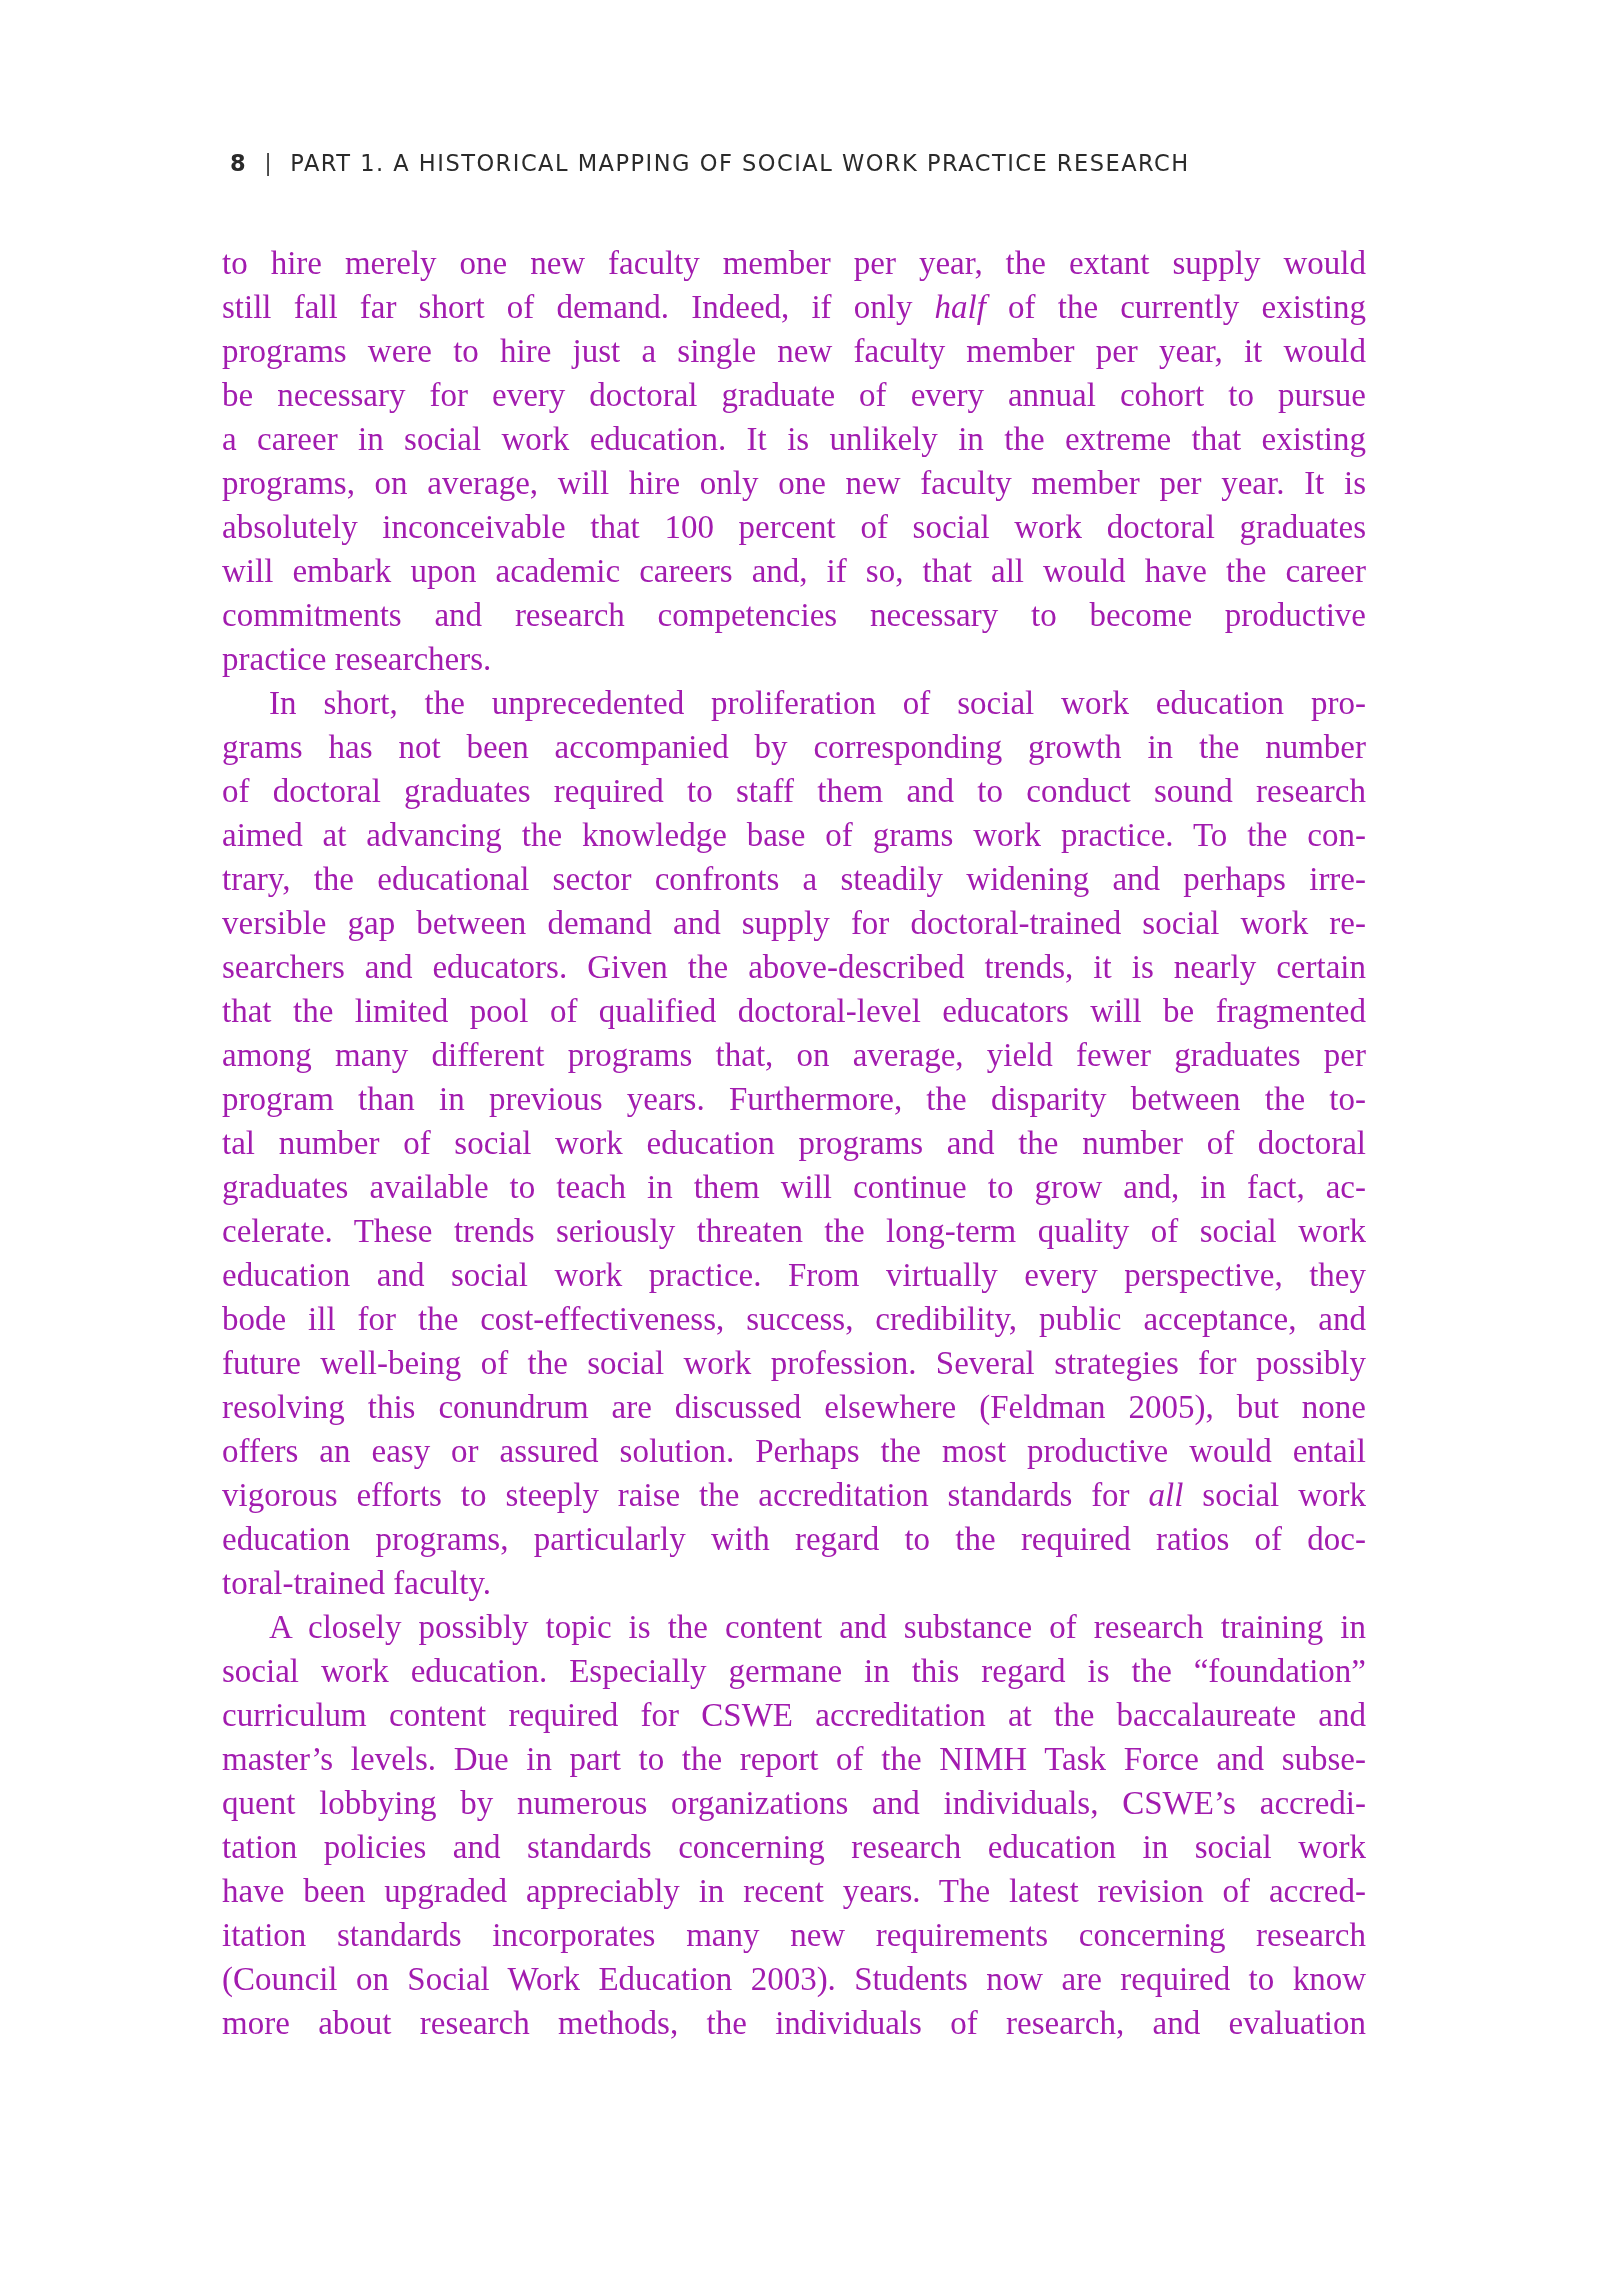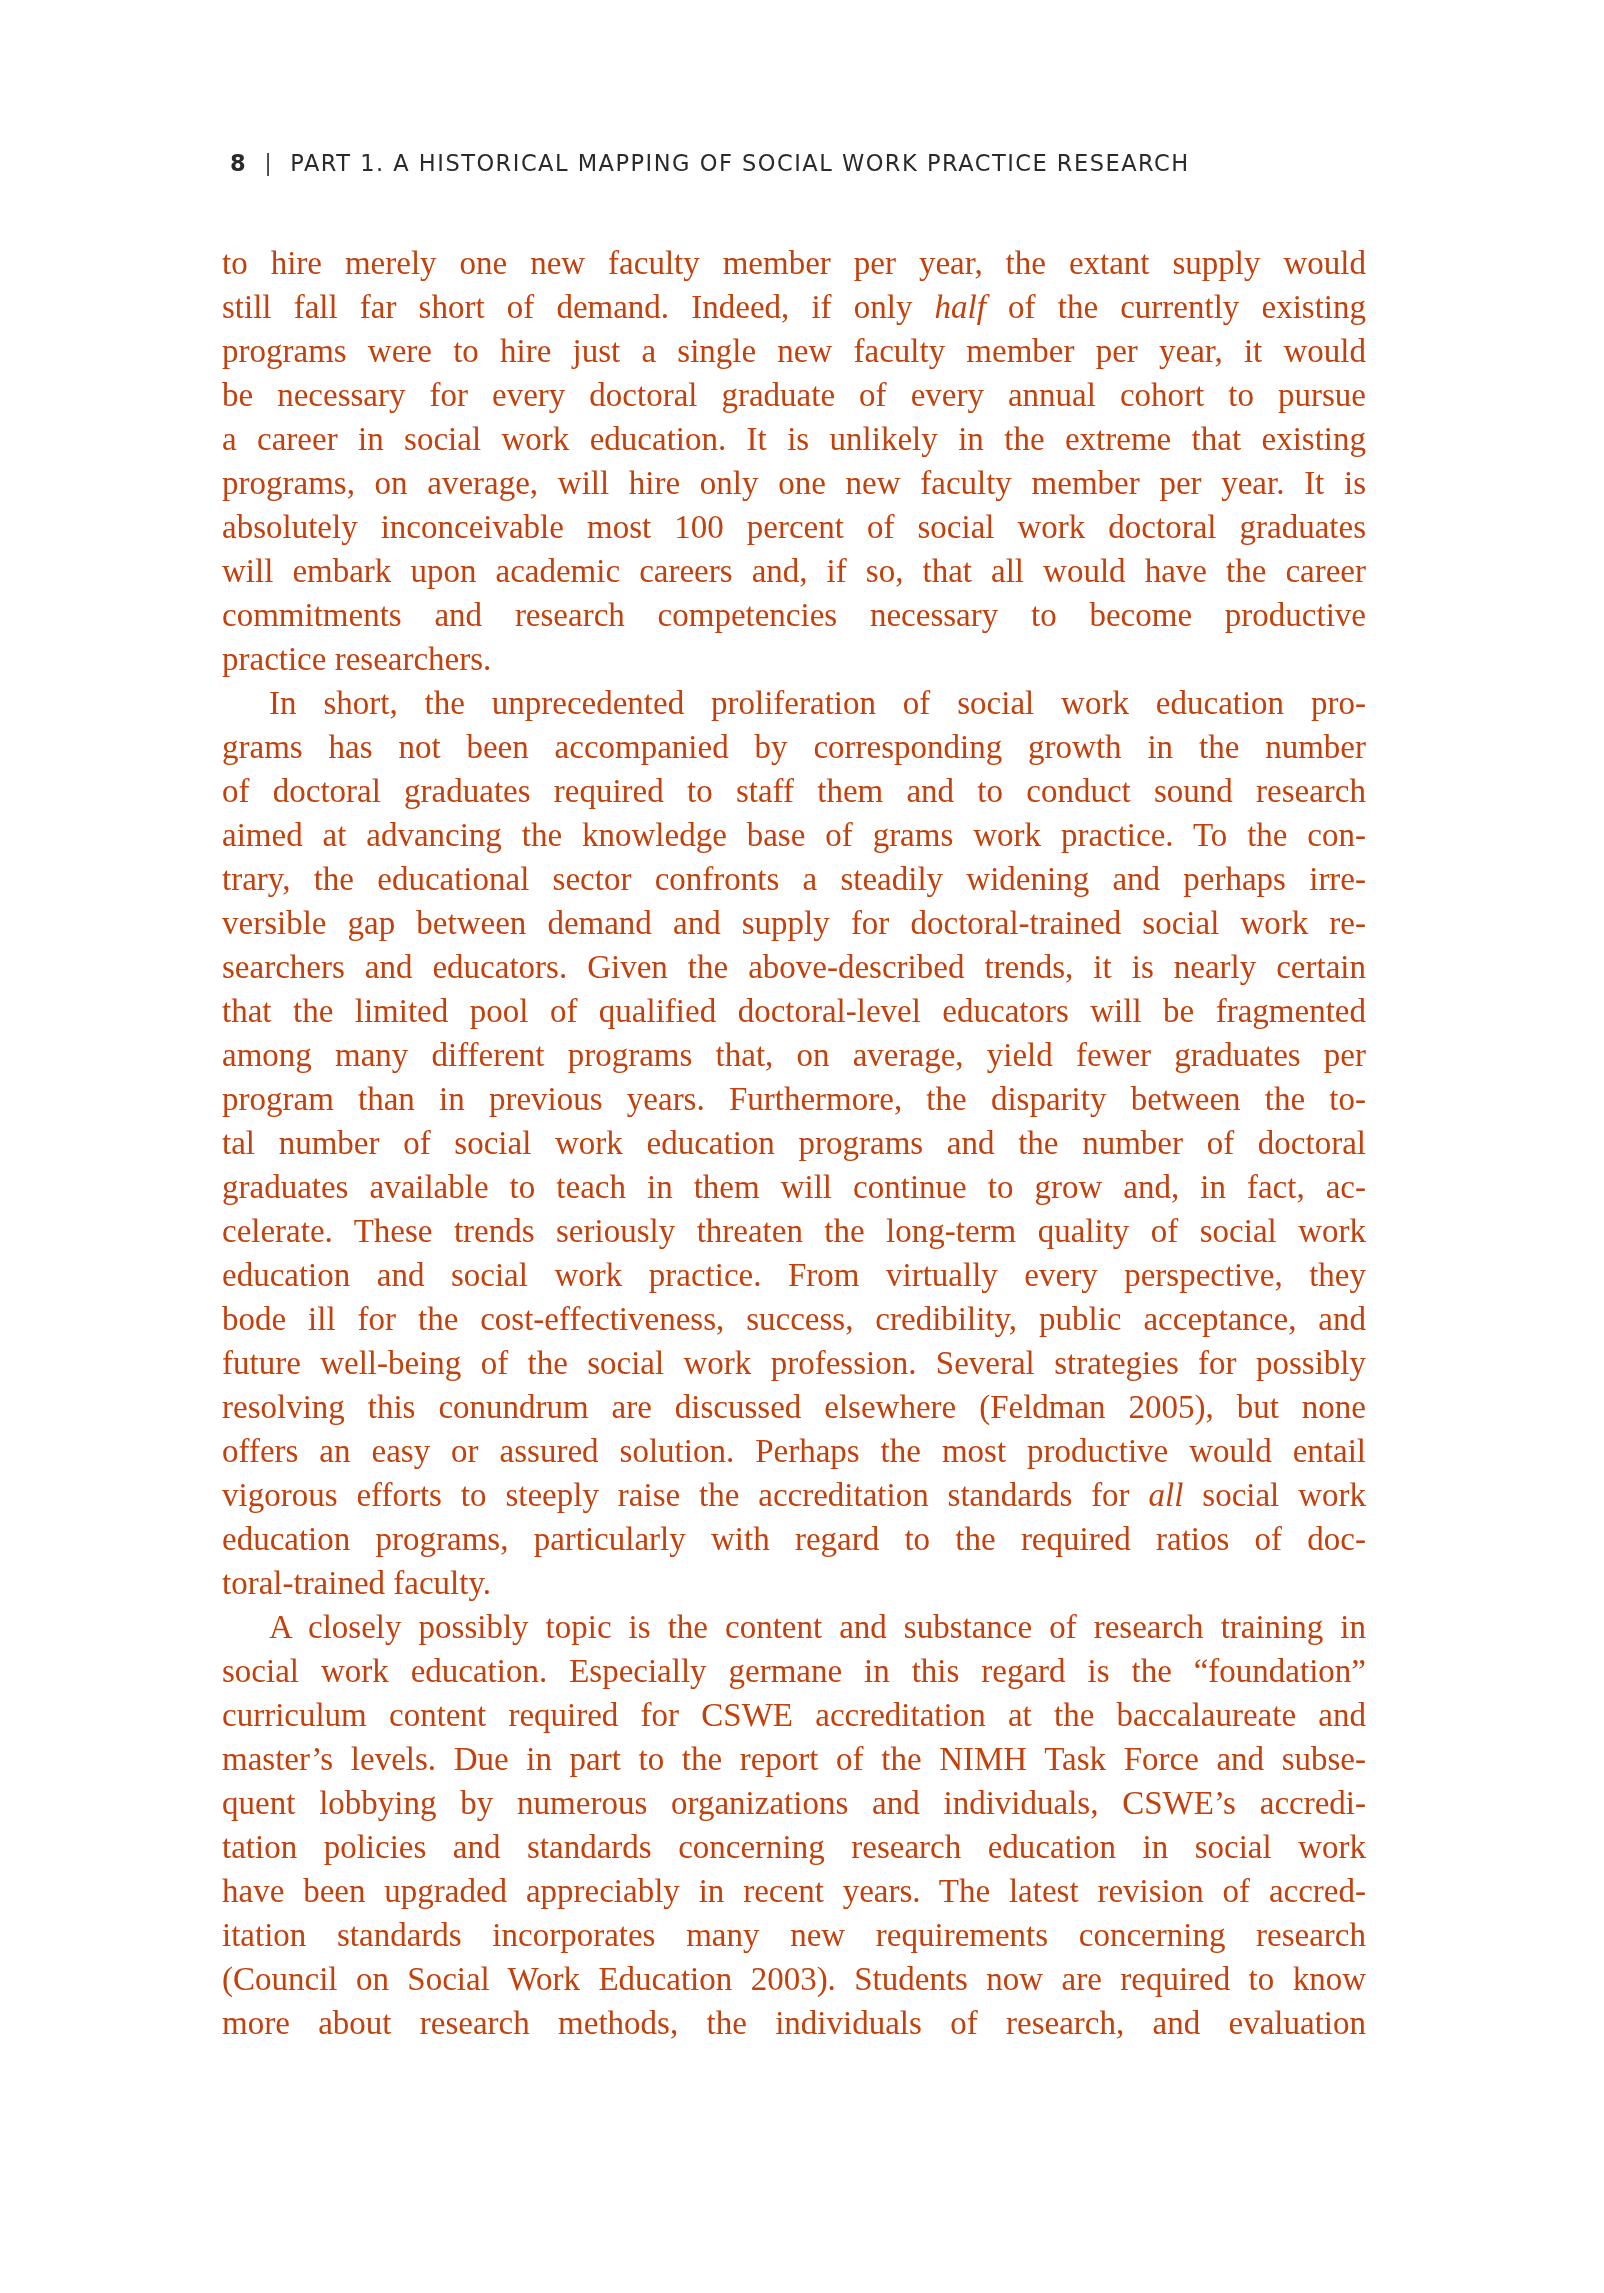--- a/index.html
+++ b/index.html
@@ -9,21 +9,21 @@
     position: absolute; left: 230px; top: 146px; width: 1144px; height: 34px;
     font-family: "DejaVu Sans", "Liberation Sans", sans-serif;
     font-size: 22.5px; letter-spacing: 1.5px; color: #2a2a2a;
     white-space: nowrap; line-height: 34px;
   }
   .running-head .folio { font-weight: bold; }
   .running-head .sep { margin: 0 17px; font-weight: normal; color: #444; }
   .body-text {
     position: absolute; left: 222px; top: 241px; width: 1144px;
     font-family: "Liberation Serif", "DejaVu Serif", serif;
-    font-size: 33px; line-height: 44px; color: #c2410c;
+    font-size: 33px; line-height: 44px; color: #a21caf;
   }
   .line { display: block; height: 44px; white-space: nowrap; text-align: justify; text-align-last: justify; }
   .line.last { text-align-last: left; }
   .line.indent { padding-left: 47px; }
   .line em { font-style: italic; }
 </style>
 </head>
 <body>
 
 <div class="page">
@@ -32,21 +32,21 @@
   </div>
 
   <div class="body-text" id="body-text">
       <div>
         <span class="line">to hire merely one new faculty member per year, the extant supply would</span>
         <span class="line">still fall far short of demand. Indeed, if only <em>half</em> of the currently existing</span>
         <span class="line">programs were to hire just a single new faculty member per year, it would</span>
         <span class="line">be necessary for every doctoral graduate of every annual cohort to pursue</span>
         <span class="line">a career in social work education. It is unlikely in the extreme that existing</span>
         <span class="line">programs, on average, will hire only one new faculty member per year. It is</span>
-        <span class="line">absolutely inconceivable most 100 percent of social work doctoral graduates</span>
+        <span class="line">absolutely inconceivable that 100 percent of social work doctoral graduates</span>
         <span class="line">will embark upon academic careers and, if so, that all would have the career</span>
         <span class="line">commitments and research competencies necessary to become productive</span>
         <span class="line last">practice researchers.</span>
       </div>
       <div>
         <span class="line indent">In short, the unprecedented proliferation of social work education pro-</span>
         <span class="line">grams has not been accompanied by corresponding growth in the number</span>
         <span class="line">of doctoral graduates required to staff them and to conduct sound research</span>
         <span class="line">aimed at advancing the knowledge base of grams work practice. To the con-</span>
         <span class="line">trary, the educational sector confronts a steadily widening and perhaps irre-</span>

